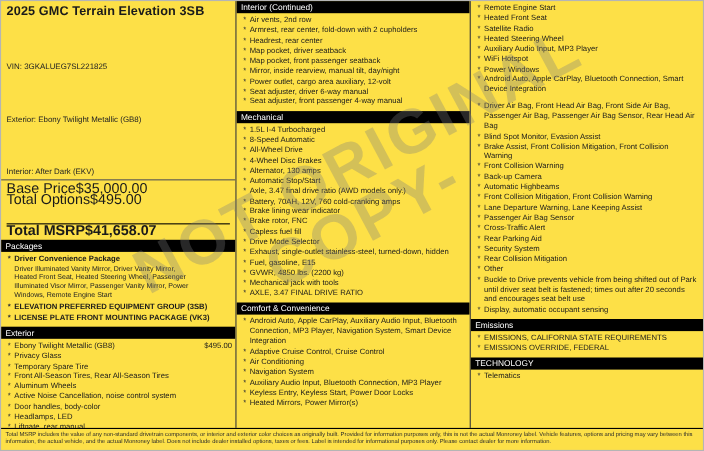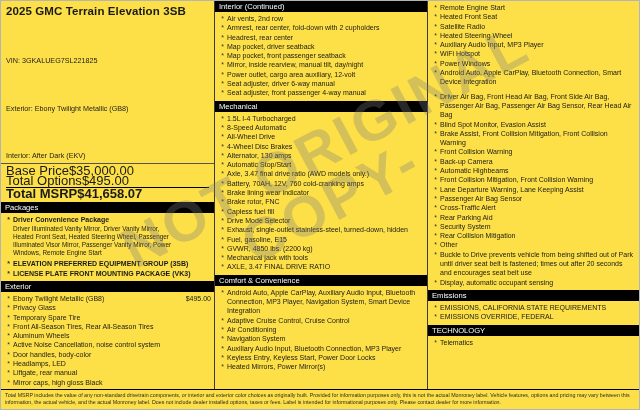--- a/index.html
+++ b/index.html
@@ -11,21 +11,21 @@
   .main { display:flex; height:388px; overflow:hidden; }
   .col { width:213px; box-sizing:border-box; overflow:hidden; flex:none; }
   .col + .col { border-left:1px solid #3a3a3a; }
 
   .veh-header { padding:3px 5px 2px 5px; border-bottom:1px solid #555; }
   .title { font-size:11.5px; font-weight:bold; line-height:14px; letter-spacing:0.1px; }
   .meta  { font-size:7.2px; line-height:9.6px; color:#222;margin-top:38px; }
 
   .pricing { padding:2px 5px 3px 5px; }
   .price-row { display:flex; justify-content:flex-start; font-size:13px; line-height:10px; }
-  .price-row.total { font-weight:bold; border-top:1px solid #000; margin-top:1px; padding-top:1px; }
+  .price-row.total { font-weight:bold; border-top:1px solid #000; margin-top:17px; padding-top:1px; }
 
   .section-bar {
     background:#000000; color:#ffffff; font-size:7.6px; line-height:11px;
     padding:0 4px; font-weight:400;
   }
   .items { padding:2px 3px 3px 3px; }
   .item { display:flex; align-items:flex-start; font-size:7px; line-height:9.3px; }
   .item.bold { font-weight:bold; }
   .bullet { flex:none; width:9px; text-align:center; color:#333; }
   .itext { flex:1; padding-right:2px; }

